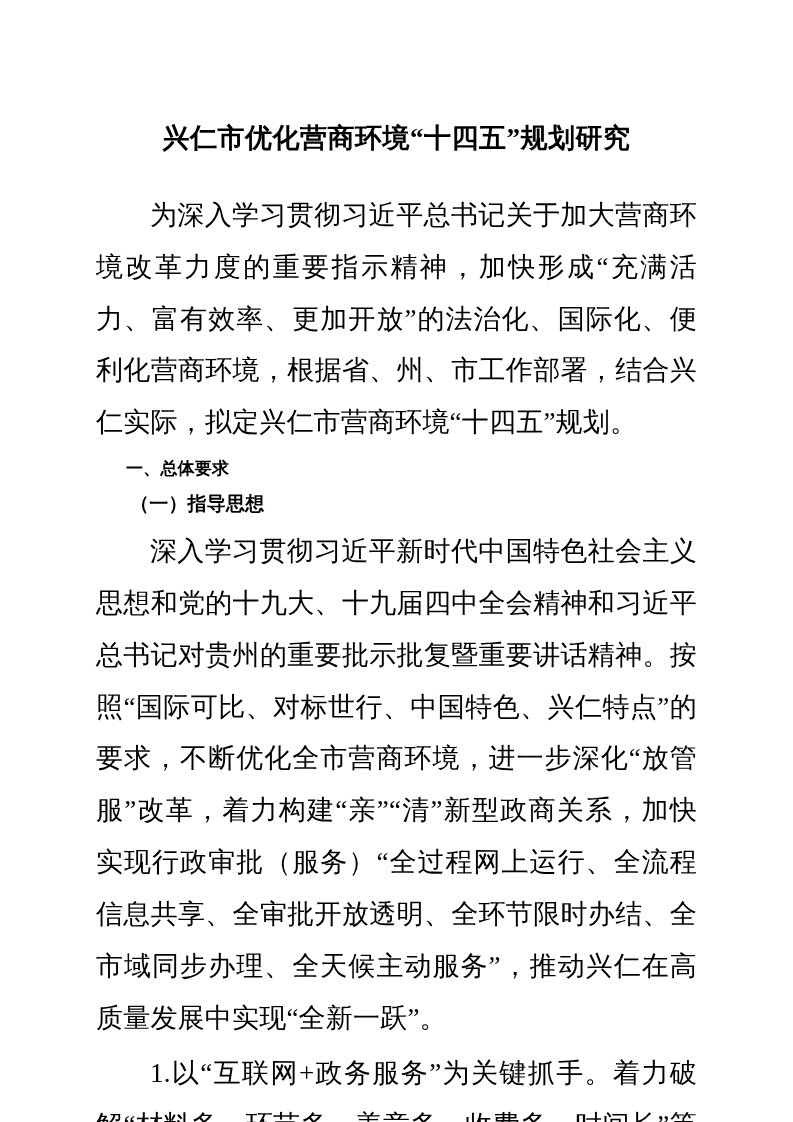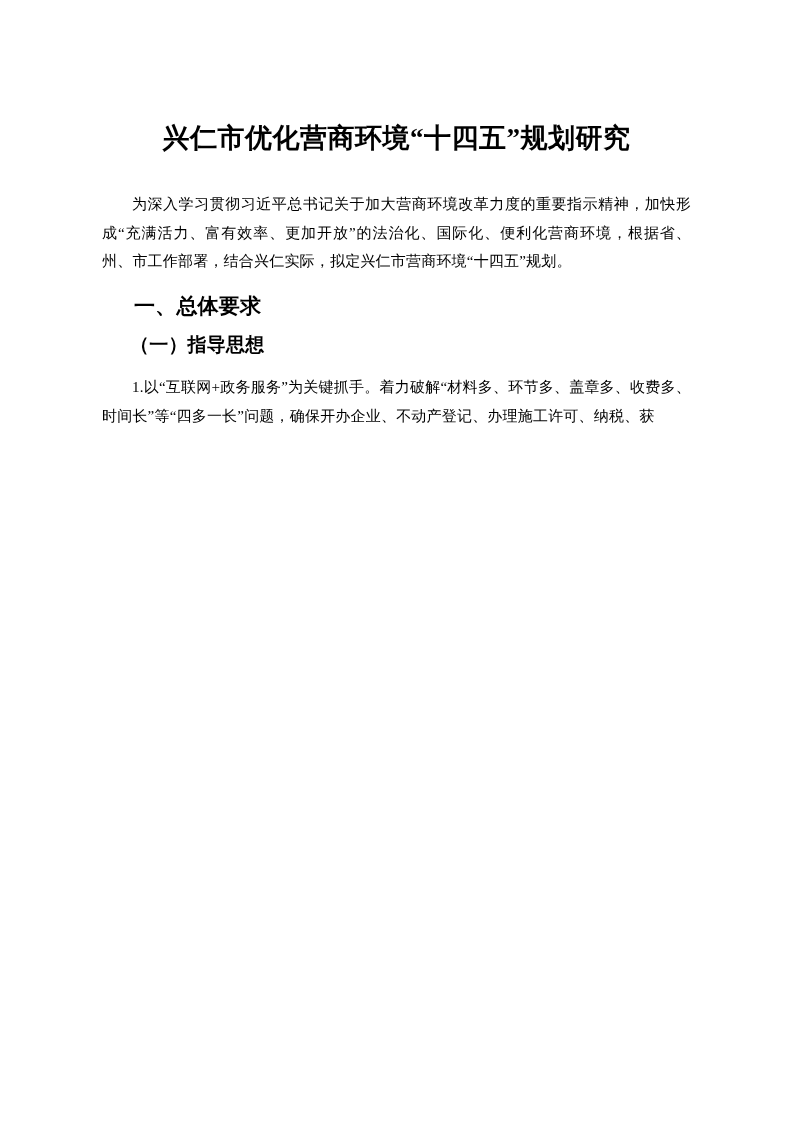--- a/index.html
+++ b/index.html
@@ -30,30 +30,30 @@
     margin: 0 0 6px 0;
     font-family: "Liberation Serif", "DejaVu Serif", serif;
   }
   .doc-title .line {
     display: block;
   }
   .body-block {
     margin-top: 30px;
   }
   p.para {
-    font-size: 15px;
+    font-size: 27px;
     line-height: 1.92;
-    margin: 10px;
+    margin: 4px;
     text-align: justify;
     text-justify: inter-ideograph;
     text-indent: 2em;
     letter-spacing: 0.2px;
   }
   p.heading1 {
-    font-size: 21px;
+    font-size: 17px;
     line-height: 1.92;
     margin: 0;
     font-weight: bold;
     text-indent: 2em;
     letter-spacing: 0.2px;
   }
   p.heading2 {
     font-size: 19px;
     line-height: 1.92;
     margin: 0;
@@ -68,16 +68,17 @@
 <div class="page">
 
   <div class="doc-title">
     <span class="line">兴仁市优化营商环境“十四五”规划研究</span>
   </div>
 
   <div class="body-block">
     <p class="para">为深入学习贯彻习近平总书记关于加大营商环境改革力度的重要指示精神，加快形成“充满活力、富有效率、更加开放”的法治化、国际化、便利化营商环境，根据省、州、市工作部署，结合兴仁实际，拟定兴仁市营商环境“十四五”规划。</p>
     <p class="heading1">一、总体要求</p>
     <p class="heading2">（一）指导思想</p>
+    <p class="para">深入学习贯彻习近平新时代中国特色社会主义思想和党的十九大、十九届四中全会精神和习近平总书记对贵州的重要批示批复暨重要讲话精神。按照“国际可比、对标世行、中国特色、兴仁特点”的要求，不断优化全市营商环境，进一步深化“放管服”改革，着力构建“亲”“清”新型政商关系，加快实现行政审批（服务）“全过程网上运行、全流程信息共享、全审批开放透明、全环节限时办结、全市域同步办理、全天候主动服务”，推动兴仁在高质量发展中实现“全新一跃”。</p>
     <p class="para">1.以“互联网+政务服务”为关键抓手。着力破解“材料多、环节多、盖章多、收费多、时间长”等“四多一长”问题，确保开办企业、不动产登记、办理施工许可、纳税、获</p>
   </div>
 
 </div>
 
 </body></html>

